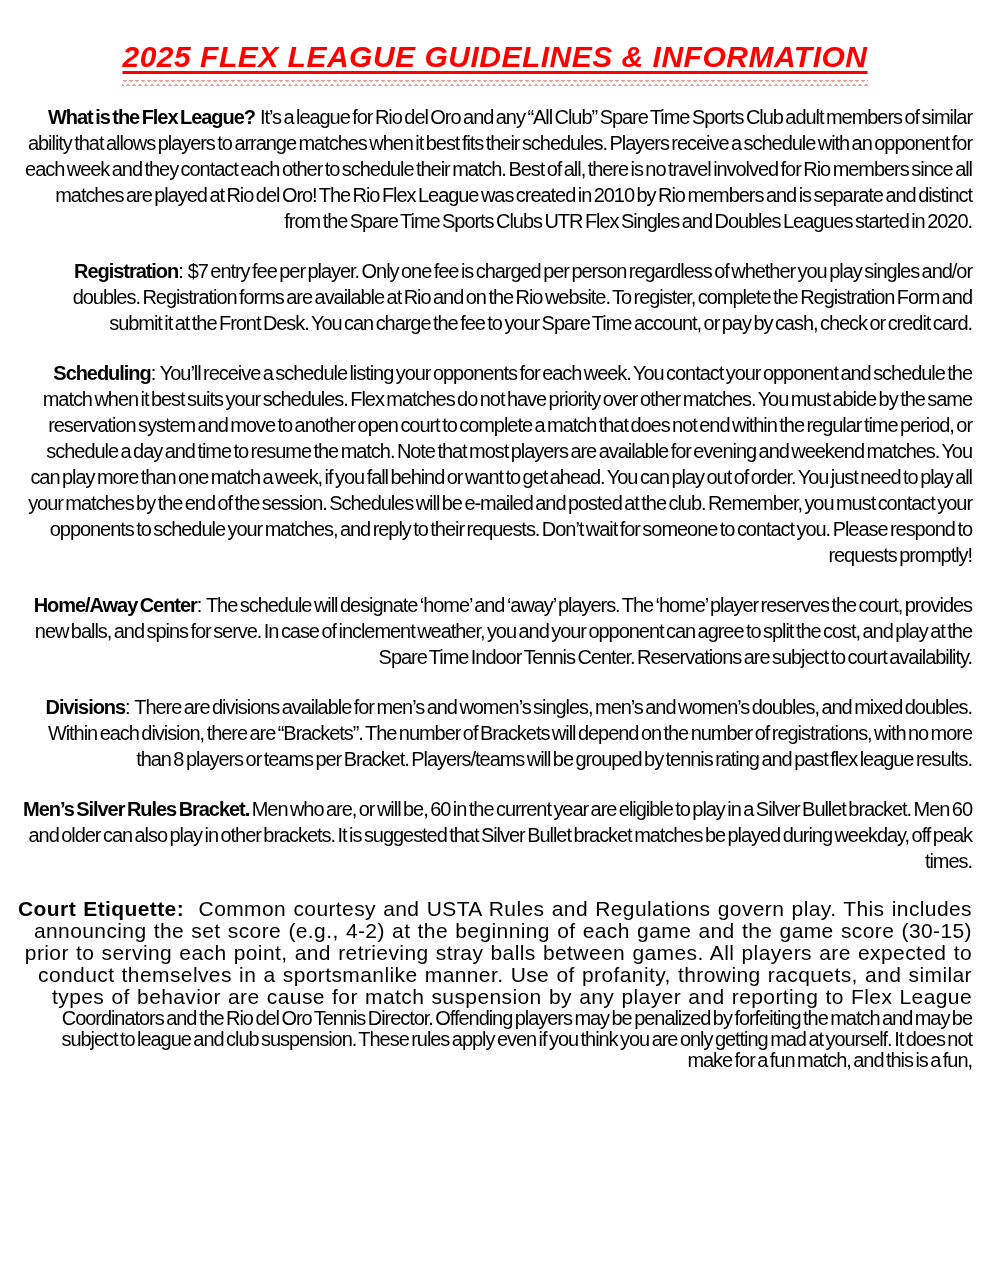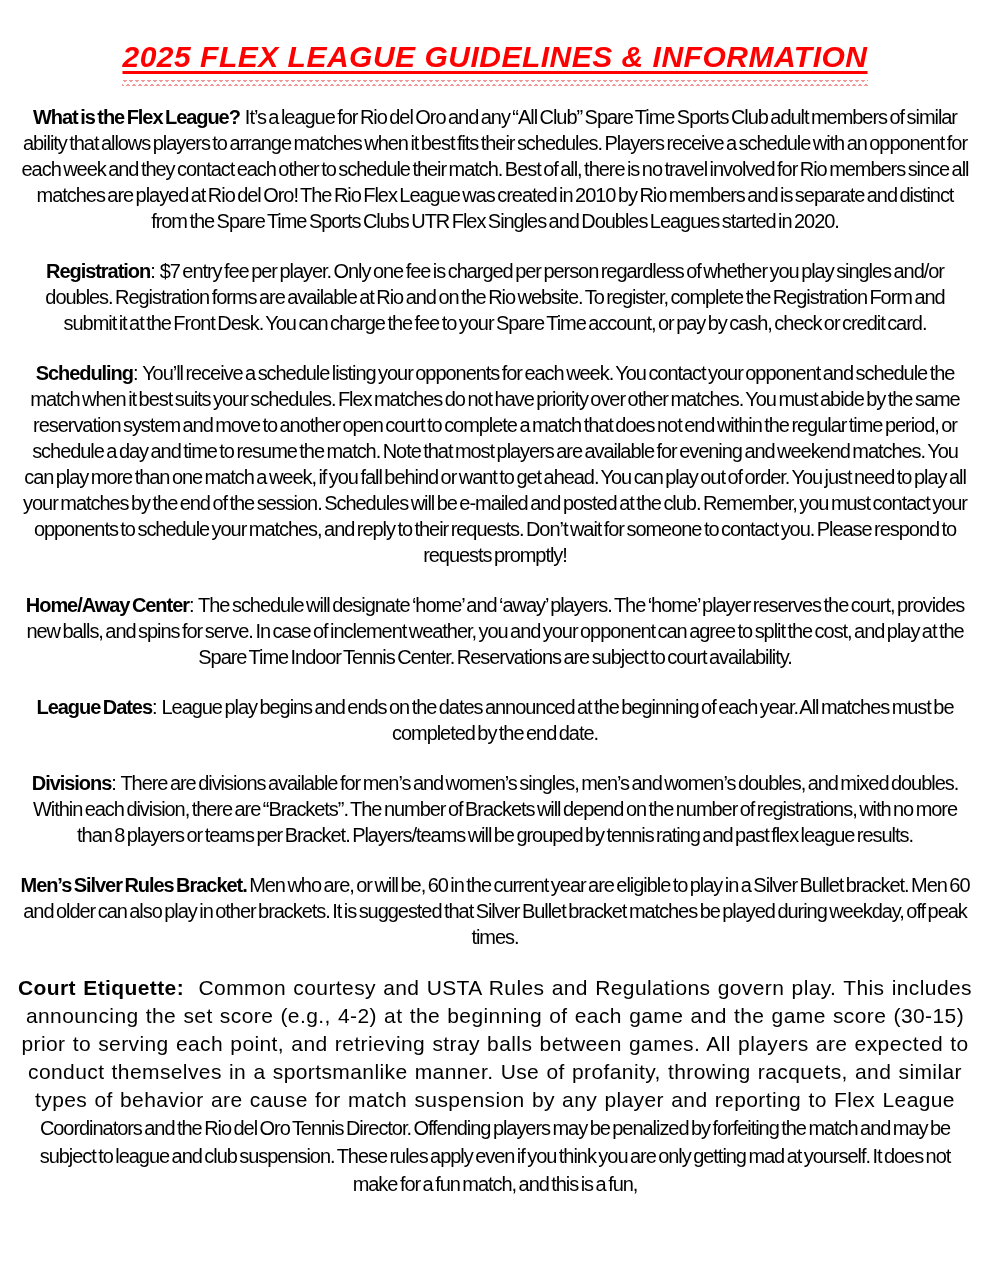--- a/index.html
+++ b/index.html
@@ -47,24 +47,24 @@
       linear-gradient(315deg, #f29a9a 25%, transparent 25%) 0 0 / 6px 6px repeat-x,
       linear-gradient(45deg,  #f29a9a 25%, transparent 25%) 0 0 / 6px 6px repeat-x;
   }
   p.sec {
     margin: 0 0 24px 0;
     font-size: 20px;
     line-height: 26px;
     letter-spacing: -1.05px;
     word-spacing: -2px;
     white-space: pre-wrap;
-    text-align: center;
+    text-align: right;
   }
   p.sec b { font-weight: bold; }
-  p.etiquette { line-height: 28px; margin-bottom: 0; }
+  p.etiquette { line-height: 21px; margin-bottom: 0; }
   .wide {
     font-size: 21px;
     letter-spacing: 0.4px;
     word-spacing: 1px;
   }
   .narrowspan {
     font-size: 20px;
     letter-spacing: -1.05px;
     word-spacing: -2px;
   }
@@ -79,21 +79,20 @@
   </div>
 
   <p class="sec"><b>What is the Flex League?</b><span></span><span>  It’s a league for Rio del Oro and any “All Club” Spare Time Sports Club adult members of similar ability that allows players to arrange matches when it best fits their schedules. Players receive a schedule with an opponent for each week and they contact each other to schedule their match. Best of all, there is no travel involved for Rio members since all matches are played at Rio del Oro! The Rio Flex League was created in 2010 by Rio members and is separate and distinct from the Spare Time Sports Clubs UTR Flex Singles and Doubles Leagues started in 2020.</span></p>
 
   <p class="sec"><b>Registration</b><span>:</span><span>  $7 entry fee per player. Only one fee is charged per person regardless of whether you play singles and/or doubles. Registration forms are available at Rio and on the Rio website. To register, complete the Registration Form and submit it at the Front Desk. You can charge the fee to your Spare Time account, or pay by cash, check or credit card.</span></p>
 
   <p class="sec"><b>Scheduling</b><span>:</span><span>  You’ll receive a schedule listing your opponents for each week. You contact your opponent and schedule the match when it best suits your schedules. Flex matches do not have priority over other matches. You must abide by the same reservation system and move to another open court to complete a match that does not end within the regular time period, or schedule a day and time to resume the match. Note that most players are available for evening and weekend matches. You can play more than one match a week, if you fall behind or want to get ahead. You can play out of order. You just need to play all your matches by the end of the session. Schedules will be e-mailed and posted at the club. Remember, you must contact your opponents to schedule your matches, and reply to their requests. Don’t wait for someone to contact you. Please respond to requests promptly!</span></p>
 
   <p class="sec"><b>Home/Away Center</b><span>:</span><span>  The schedule will designate ‘home’ and ‘away’ players. The ‘home’ player reserves the court, provides new balls, and spins for serve. In case of inclement weather, you and your opponent can agree to split the cost, and play at the Spare Time Indoor Tennis Center. Reservations are subject to court availability.</span></p>
 
-  <p class="sec"><b>League Dates</b><span>:</span><span>  League play begins and ends on the dates announced at the beginning of each year. All matches must be completed by the end date.</span></p>
 
   <p class="sec"><b>Divisions</b><span>:</span><span>  There are divisions available for men’s and women’s singles, men’s and women’s doubles, and mixed doubles. Within each division, there are “Brackets”. The number of Brackets will depend on the number of registrations, with no more than 8 players or teams per Bracket. Players/teams will be grouped by tennis rating and past flex league results.</span></p>
 
   <p class="sec"><b>Men’s Silver Rules Bracket.</b><span></span><span> Men who are, or will be, 60 in the current year are eligible to play in a Silver Bullet bracket. Men 60 and older can also play in other brackets. It is suggested that Silver Bullet bracket matches be played during weekday, off peak times.</span></p>
 
   <p class="sec etiquette"><b class="wide">Court Etiquette:</b><span class="wide">  Common courtesy and USTA Rules and Regulations govern play. This includes announcing the set score (e.g., 4-2) at the beginning of each game and the game score (30-15) prior to serving each point, and retrieving stray balls between games. All players are expected to conduct themselves in a sportsmanlike manner. Use of profanity, throwing racquets, and similar types of behavior are cause for match suspension by any player and reporting to Flex League </span><span class="narrowspan">Coordinators and the Rio del Oro Tennis Director. Offending players may be penalized by forfeiting the match and may be subject to league and club suspension. These rules apply even if you think you are only getting mad at yourself. It does not make for a fun match, and this is a fun,</span></p>
 
 </div>
 
 </body></html>

